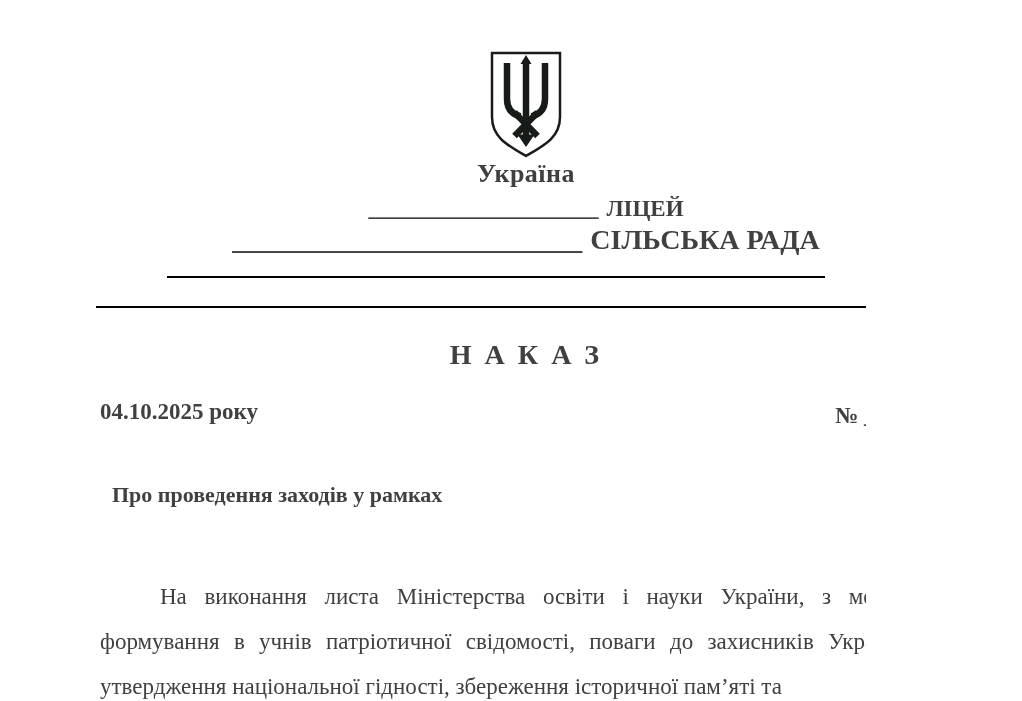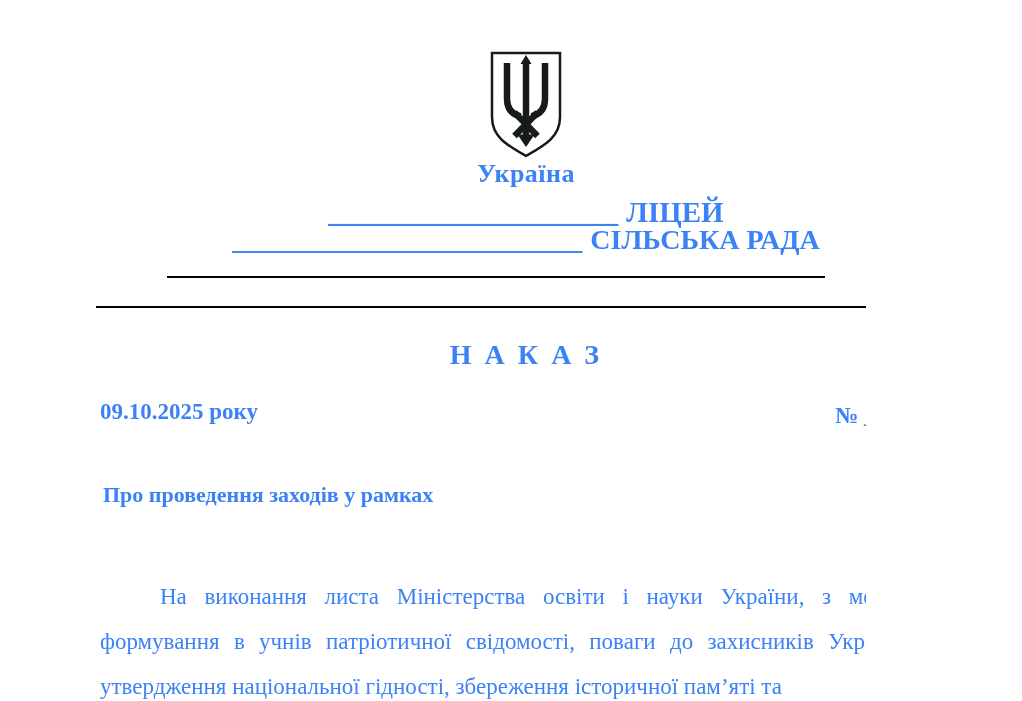--- a/index.html
+++ b/index.html
@@ -1,56 +1,56 @@
 <!DOCTYPE html>
 <html><head>
 <meta charset="utf-8">
 <style>
   * { margin:0; padding:0; box-sizing:border-box; }
   html,body { background:#ffffff; }
   .page {
     position:relative;
     width:866px; height:701px;
     background:#ffffff;
-    color:#3b82f6;
+    color:#404040;
     font-family:"Liberation Serif","DejaVu Serif",serif;
     overflow:hidden;
   }
   
   .header-col {
     position:absolute; left:30px; top:0; width:992px;
     text-align:center;
   }
   .emblem-wrap { position:absolute; left:0; top:49px; width:100%; text-align:center; }
   .country {
     position:absolute; left:0; top:159px; width:100%;
     font-size:26px; font-weight:700; letter-spacing:0.5px;
   }
-  .org-line1 { position:absolute; left:0; top:196px; width:100%; font-size:29px; font-weight:700; white-space:nowrap; }
+  .org-line1 { position:absolute; left:0; top:196px; width:100%; font-size:23px; font-weight:700; white-space:nowrap; }
   .org-line2 { position:absolute; left:0; top:224px; width:100%; font-size:28px; font-weight:700; white-space:nowrap; }
   .org-label { margin-left:8px; }
   .blank { letter-spacing:0; font-weight:700; }
   .name-blank-rule {
     position:absolute; left:167px; top:276px; width:658px; height:0;
     border-bottom:2px solid #000;
   }
   .separator-rule {
     position:absolute; left:96px; top:306px; width:864px; height:0;
     border-bottom:2px solid #000;
   }
   .order-title {
     position:absolute; left:0; top:339px; width:100%;
     font-size:28px; font-weight:700; letter-spacing:3px;
   }
   .date-row { position:absolute; left:0; top:399px; width:1022px; height:30px; font-size:23px; font-weight:700; }
   .date-item   { position:absolute; left:100px; top:0; white-space:nowrap; }
   .place-item  { position:absolute; left:455px; top:0; white-space:nowrap; }
   .number-item { position:absolute; left:835px; top:4px; white-space:nowrap; }
   .subject {
-    position:absolute; left:103px; top:481px; width:700px;
+    position:absolute; left:112px; top:481px; width:700px;
     font-size:22px; font-weight:700; line-height:27px;
   }
   .body-par {
     position:absolute; left:100px; top:574px; width:812px;
     font-size:23px; line-height:45px;
     text-align:justify; text-indent:60px;
   }
   .tryzub-svg { display:inline-block; }
 </style>
 </head>
@@ -81,21 +81,21 @@
 
     <div class="org-line2"><span class="blank">_________________________</span><span class="org-label">СІЛЬСЬКА РАДА</span></div>
 
     <div class="order-title">Н А К А З</div>
   </div>
 
   <div class="name-blank-rule"></div>
   <div class="separator-rule"></div>
 
   <div class="date-row">
-    <span class="date-item">09.10.2025 року</span>
+    <span class="date-item">04.10.2025 року</span>
     <span class="number-item"><span>№</span>&nbsp;<span class="blank">____</span></span>
   </div>
 
   <div class="subject">
     <div>Про проведення заходів у рамках</div>
   </div>
 
   <div class="body-par">На виконання листа Міністерства освіти і науки України, з метою формування в учнів патріотичної свідомості, поваги до захисників України, утвердження національної гідності, збереження історичної пам’яті та</div>
 
 </div>

